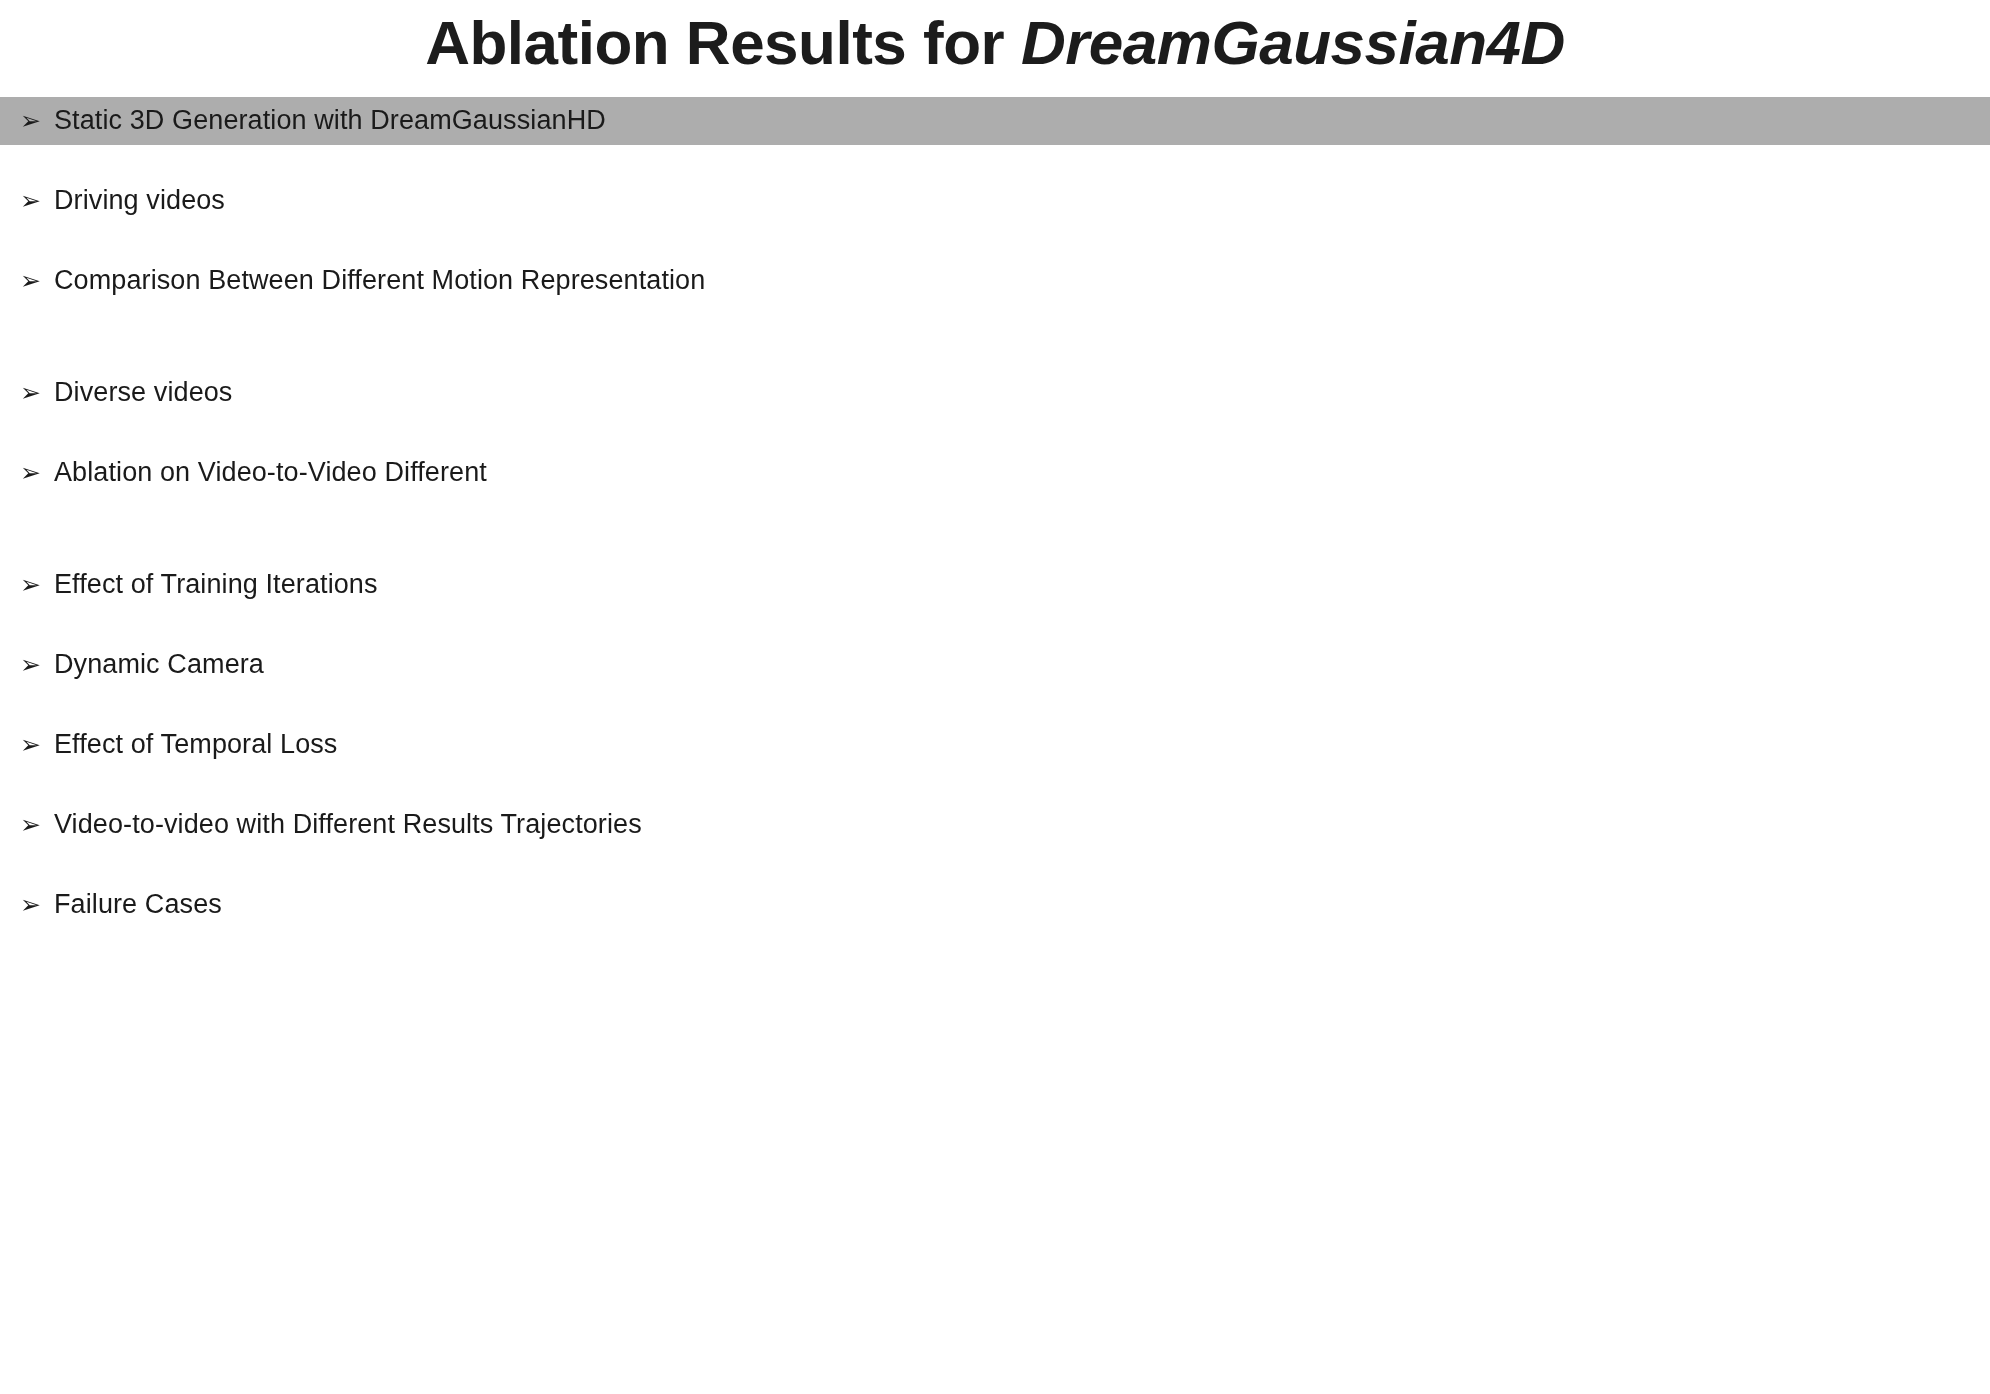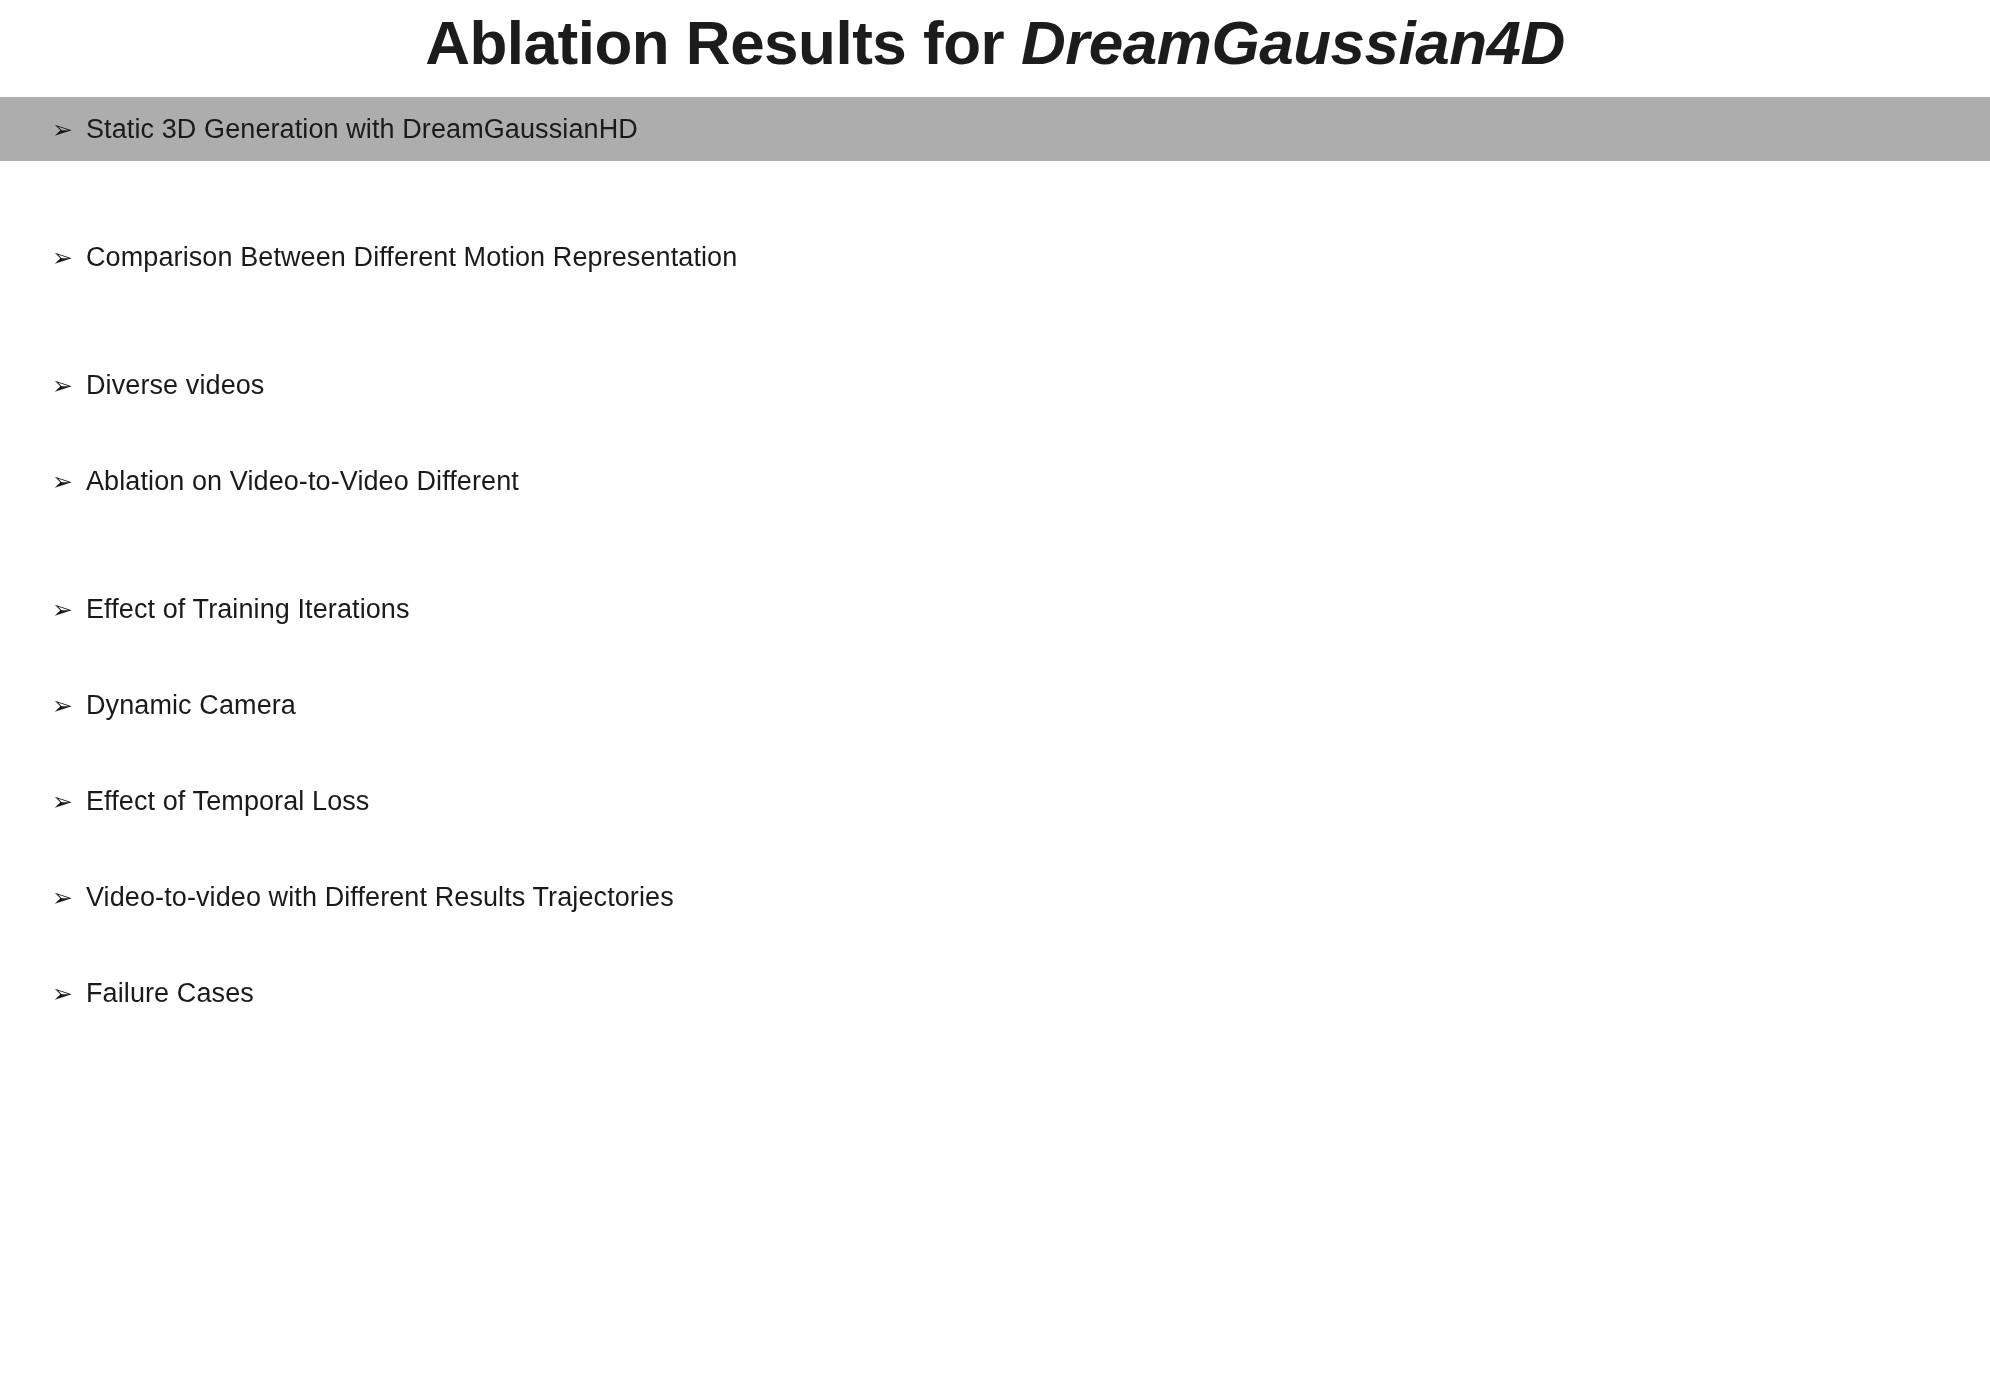--- a/index.html
+++ b/index.html
@@ -33,23 +33,23 @@
   .page-title .em {
     font-style: italic;
   }
   .toc {
     margin-top: 22px;
     width: 100%;
   }
   .toc-item {
     display: block;
     position: relative;
-    height: 64px;
-    line-height: 64px;
-    padding-left: 52px;
+    height: 48px;
+    line-height: 47px;
+    padding-left: 20px;
     font-size: 27px;
     color: #1a1a1a;
     box-sizing: border-box;
   }
   .toc-item.highlight {
     background: #adadad;
   }
   .toc-item .bullet {
     display: inline-block;
     width: 34px;
@@ -69,20 +69,21 @@
 
 <div class="page">
 
   <h1 class="page-title">
     <span>Ablation Results for </span><span class="em">DreamGaussian4D</span>
   </h1>
 
   <div class="toc" id="toc-list">
       <div class="toc-item highlight"><span class="bullet">➢</span><span class="label">Static 3D Generation with DreamGaussianHD</span></div>
       <div class="spacer-sm"></div>
+      <div class="toc-item"><span class="bullet">➢</span><span class="label">Driving videos</span></div>
       <div class="spacer-sm"></div>
       <div class="toc-item"><span class="bullet">➢</span><span class="label">Comparison Between Different Motion Representation</span></div>
       <div class="spacer-sm"></div>
       <div class="spacer-sm"></div>
       <div class="toc-item"><span class="bullet">➢</span><span class="label">Diverse videos</span></div>
       <div class="spacer-sm"></div>
       <div class="toc-item"><span class="bullet">➢</span><span class="label">Ablation on Video-to-Video Different</span></div>
       <div class="spacer-sm"></div>
       <div class="spacer-sm"></div>
       <div class="toc-item"><span class="bullet">➢</span><span class="label">Effect of Training Iterations</span></div>

